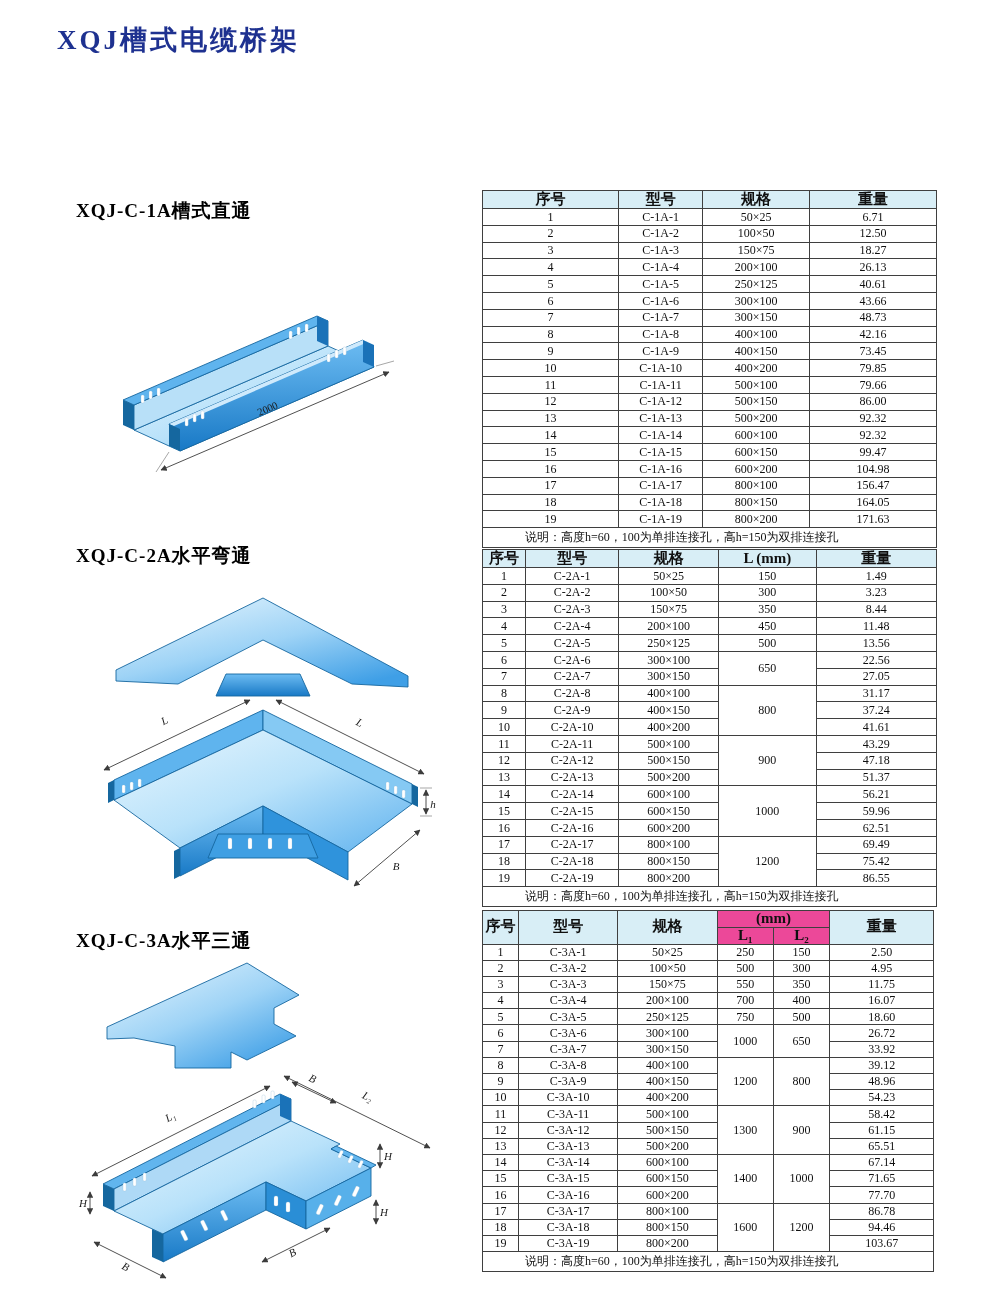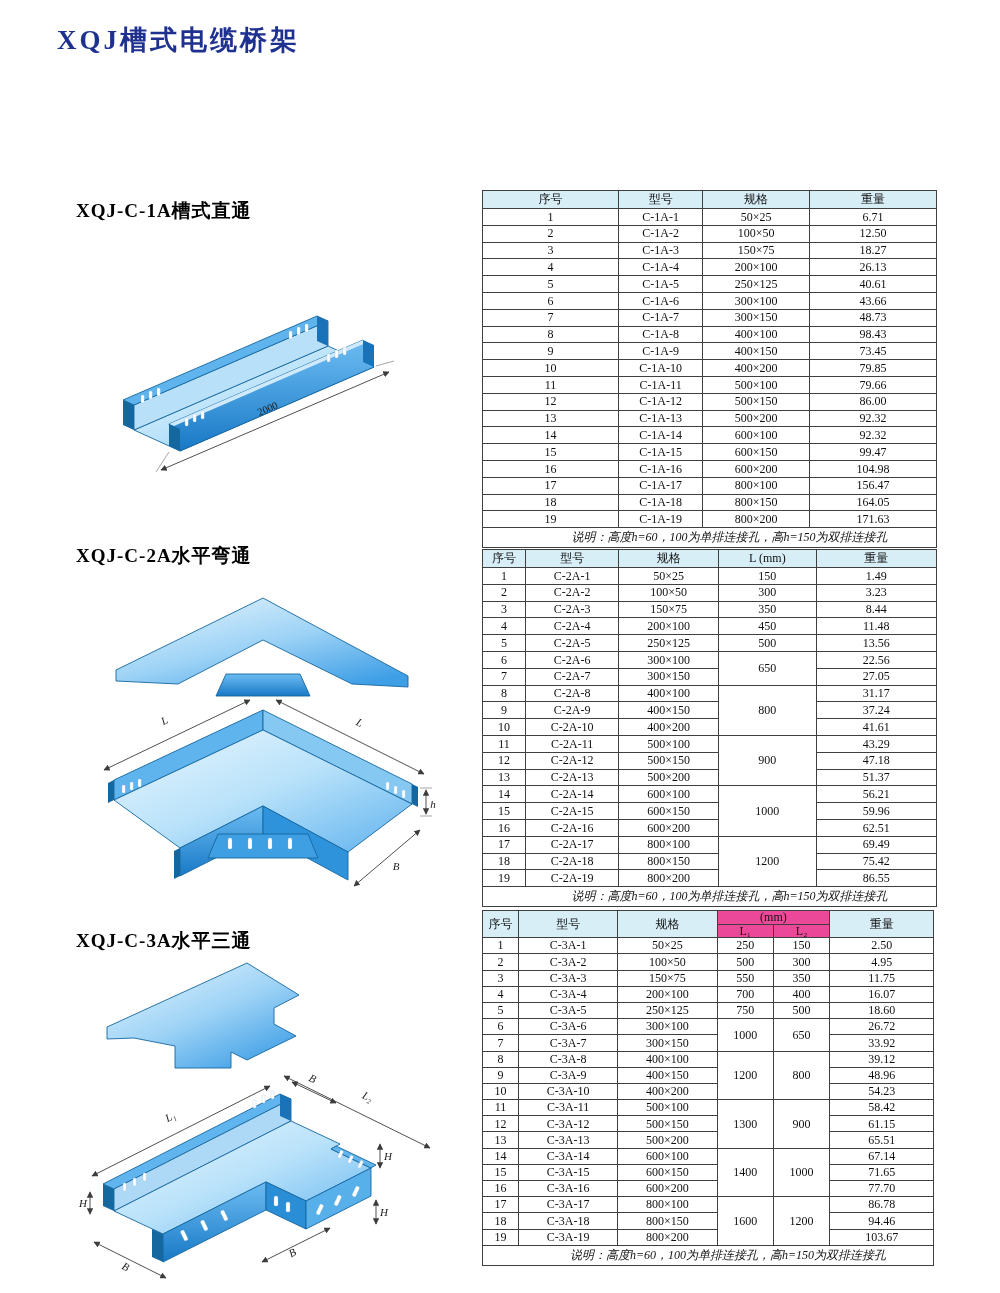--- a/index.html
+++ b/index.html
@@ -27,26 +27,26 @@
 
   
   .spec{position:absolute;border-collapse:collapse;table-layout:fixed;background:#fff;}
   .t1{left:482px;top:190px;width:455px;}
   .t2{left:482px;top:549px;width:455px;}
   .t3{left:482px;top:910px;width:452px;}
   .spec th,.spec td{
     border:1px solid #3f3f3f;text-align:center;padding:0 2px;
     line-height:1.05;color:#101010;overflow:hidden;white-space:nowrap;
   }
-  .spec th{background:#d8eef6;font-weight:normal;font-size:12px;height:17px;margin-top:8px;}
+  .spec th{background:#d8eef6;font-weight:bold;font-size:15px;height:17px;margin-top:8px;}
   .spec th.plain{background:#ec4899;}
   .spec td{font-size:12px;height:15.8px;}
   .t3 th{height:12px;}
   .t3 td{height:15.2px;}
-  .spec tfoot td{text-align:center;padding-left:42px;height:19px;font-size:12px;font-style:italic;}
+  .spec tfoot td{text-align:left;padding-left:42px;height:19px;font-size:12px;}
 
   
   .diagram{position:absolute;}
   .d1{left:105px;top:300px;}
   .d2{left:100px;top:582px;}
   .d3{left:78px;top:952px;}
   svg text{font-family:"Liberation Serif","DejaVu Serif",serif;}
   .dim{stroke:#3c3c3c;stroke-width:0.9;fill:none;}
   .ext{stroke:#6b6b6b;stroke-width:0.6;fill:none;}
   .dimlabel{font-size:11px;font-style:italic;fill:#1a1a1a;text-anchor:middle;}
@@ -267,21 +267,21 @@
         <tr>
           <td>7</td>
           <td>C-1A-7</td>
           <td>300×150</td>
           <td>48.73</td>
         </tr>
         <tr>
           <td>8</td>
           <td>C-1A-8</td>
           <td>400×100</td>
-          <td>98.43</td>
+          <td>42.16</td>
         </tr>
         <tr>
           <td>9</td>
           <td>C-1A-9</td>
           <td>400×150</td>
           <td>73.45</td>
         </tr>
         <tr>
           <td>10</td>
           <td>C-1A-10</td>

